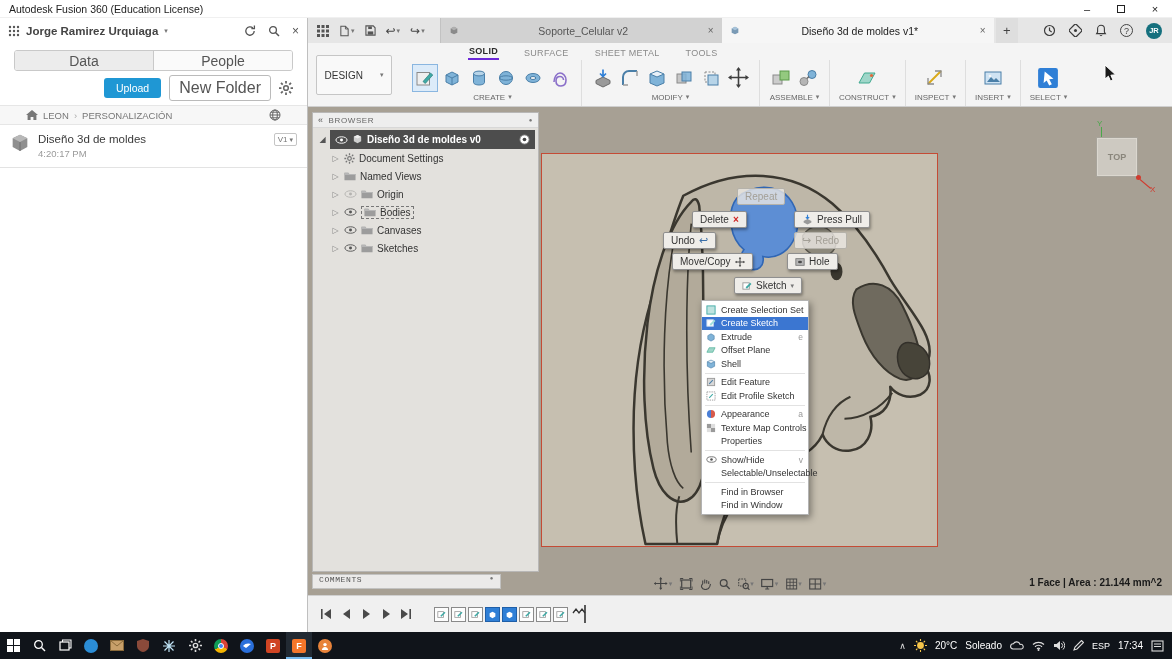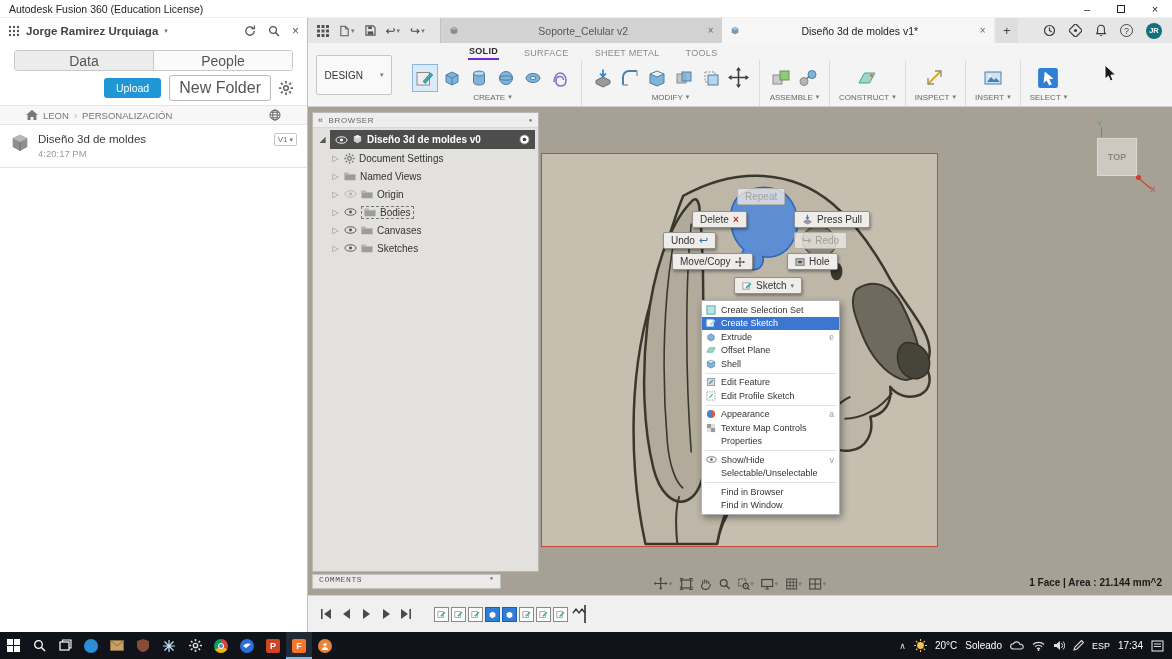--- a/index.html
+++ b/index.html
@@ -78,21 +78,21 @@
 .trow{display:flex;align-items:center;height:18px;font-size:10px;color:#333;gap:4px;padding-left:18px;}
 .texp{width:9px;font-size:8px;color:#888;text-align:center;flex:none;}
 .dashed{border:1px dashed #777;padding:0 2px;display:flex;align-items:center;gap:4px;}
 
 
 .mmbtn{position:absolute;display:flex;align-items:center;gap:4px;height:17px;padding:0 7px;background:#efede9;border:1px solid #8f8f8f;border-radius:2px;box-shadow:1px 2px 3px rgba(0,0,0,.35);font-size:10px;color:#333;z-index:25;white-space:nowrap;}
 .mmbtn.dis{background:rgba(236,233,228,.8);color:#a39f96;border-color:#b5b2aa;box-shadow:none;}
 .redx{color:#cf2222;font-weight:bold;font-size:10px;}
 
 
-#ctxmenu{position:absolute;left:393px;top:193px;width:139px;background:#fff;border:1px solid #b3b3b3;box-shadow:2px 3px 7px rgba(0,0,0,.4);padding:2px 0;z-index:30;}
+#ctxmenu{position:absolute;left:393px;top:193px;width:108px;background:#fff;border:1px solid #b3b3b3;box-shadow:2px 3px 7px rgba(0,0,0,.4);padding:2px 0;z-index:30;}
 .cmrow{display:flex;align-items:center;height:13.5px;font-size:9px;color:#333;padding:0 5px 0 3px;gap:4px;white-space:nowrap;}
 .cmicon{width:12px;display:flex;justify-content:center;flex:none;}
 .cmlabel{flex:1;}
 .cmkey{color:#999;font-size:8.5px;}
 .cmrow.hl{background:#3b76d1;color:#fff;}
 .cmsep{height:1px;background:#e2e2e2;margin:2px 3px;}
 
 
 #viewcube{position:absolute;right:14px;top:12px;width:70px;height:84px;z-index:8;}
 #vc-face{position:absolute;left:8px;top:18px;width:42px;height:40px;background:#cdc9c1;border:1px solid #a8a49b;box-shadow:inset 0 0 0 1px #dbd7cf;display:flex;align-items:center;justify-content:center;font-size:9px;color:#8a867c;font-weight:bold;}

